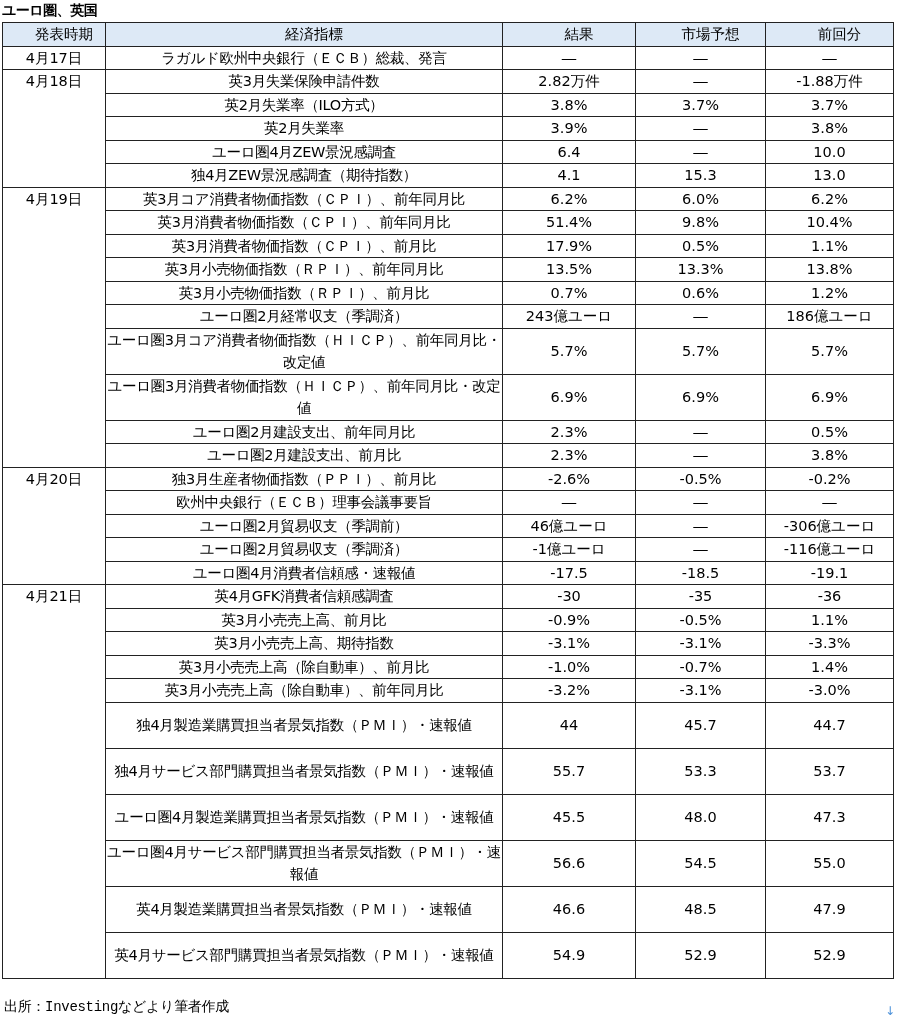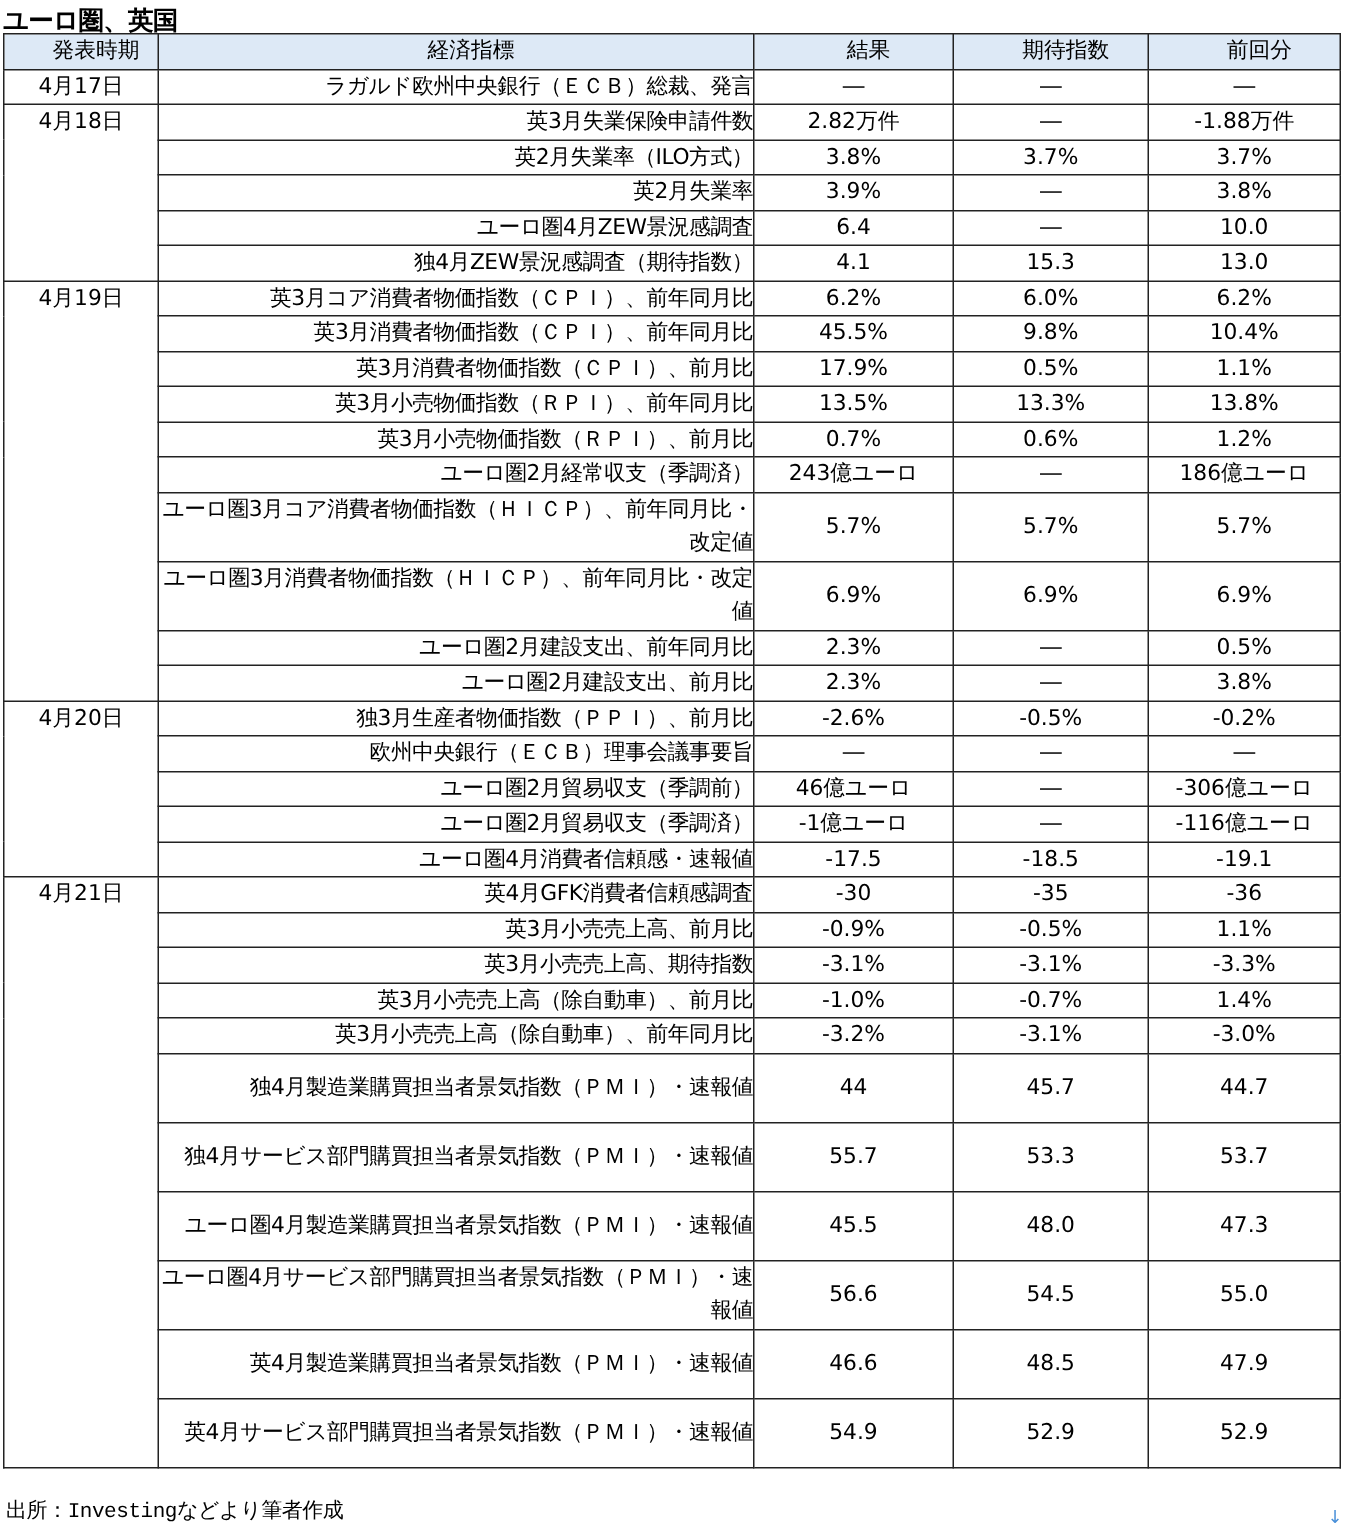--- a/index.html
+++ b/index.html
@@ -1,28 +1,28 @@
 <!DOCTYPE html>
 <html><head>
 <meta charset="utf-8">
 <style>
   html, body { margin: 0; padding: 0; background: #ffffff; }
   body { width: 898px; height: 1024px; position: relative; overflow: hidden;
          font-family: "DejaVu Sans", "Liberation Sans", sans-serif; color: #000; }
-  .title { position: absolute; left: 2px; top: 2px; font-size: 17px; font-weight: bold; letter-spacing: -0.5px; }
+  .title { position: absolute; left: 2px; top: 2px; font-size: 14px; font-weight: bold; letter-spacing: -0.5px; }
   table.econ { position: absolute; left: 2px; top: 22px; border-collapse: collapse; table-layout: fixed; width: 891px; }
   table.econ col.c1 { width: 103px; }
   table.econ col.c2 { width: 397px; }
   table.econ col.c3 { width: 133px; }
   table.econ col.c4 { width: 130px; }
   table.econ col.c5 { width: 128px; }
   table.econ th, table.econ td { border: 1px solid #222; font-size: 14.5px; line-height: 22.5px; padding: 0; font-weight: normal; }
   table.econ th { background: #dde9f6; text-align: center; height: 22px; padding-left: 20px; }
   td.date { text-align: center; vertical-align: top; }
-  td.ind { text-align: right; padding-left: 2px; padding-right: 4px; white-space: normal; letter-spacing: -0.3px; }
+  td.ind { text-align: center; padding-left: 2px; padding-right: 4px; white-space: normal; letter-spacing: -0.3px; }
   td.val { text-align: center; vertical-align: middle; }
   tr.single td { height: 22.5px; }
   tr.double td { height: 45px; }
   .footnote { position: absolute; left: 4px; top: 998px; font-size: 14px; letter-spacing: -0.3px; font-family: Liberation Mono, monospace; }
   .corner-arrow { position: absolute; left: 885px; top: 1004px; font-size: 12px; color: #4a90d9; }
 </style>
 </head>
 <body>
 
 <div class="title">ユーロ圏、英国</div>
@@ -33,21 +33,21 @@
       <col class="c2">
       <col class="c3">
       <col class="c4">
       <col class="c5">
     </colgroup>
   <thead>
     <tr>
       <th>発表時期</th>
       <th>経済指標</th>
       <th>結果</th>
-      <th>期待指数</th>
+      <th>市場予想</th>
       <th>前回分</th>
     </tr>
   </thead>
   <tbody id="tbody">
       <tr class="single">
         <td class="date" rowspan="1">4月17日</td>
         <td class="ind">ラガルド欧州中央銀行（ＥＣＢ）総裁、発言</td>
         <td class="val">―</td>
         <td class="val">―</td>
         <td class="val">―</td>
@@ -85,21 +85,21 @@
       </tr>
       <tr class="single">
         <td class="date" rowspan="10">4月19日</td>
         <td class="ind">英3月コア消費者物価指数（ＣＰＩ）、前年同月比</td>
         <td class="val">6.2%</td>
         <td class="val">6.0%</td>
         <td class="val">6.2%</td>
       </tr>
       <tr class="single">
         <td class="ind">英3月消費者物価指数（ＣＰＩ）、前年同月比</td>
-        <td class="val">45.5%</td>
+        <td class="val">51.4%</td>
         <td class="val">9.8%</td>
         <td class="val">10.4%</td>
       </tr>
       <tr class="single">
         <td class="ind">英3月消費者物価指数（ＣＰＩ）、前月比</td>
         <td class="val">17.9%</td>
         <td class="val">0.5%</td>
         <td class="val">1.1%</td>
       </tr>
       <tr class="single">

